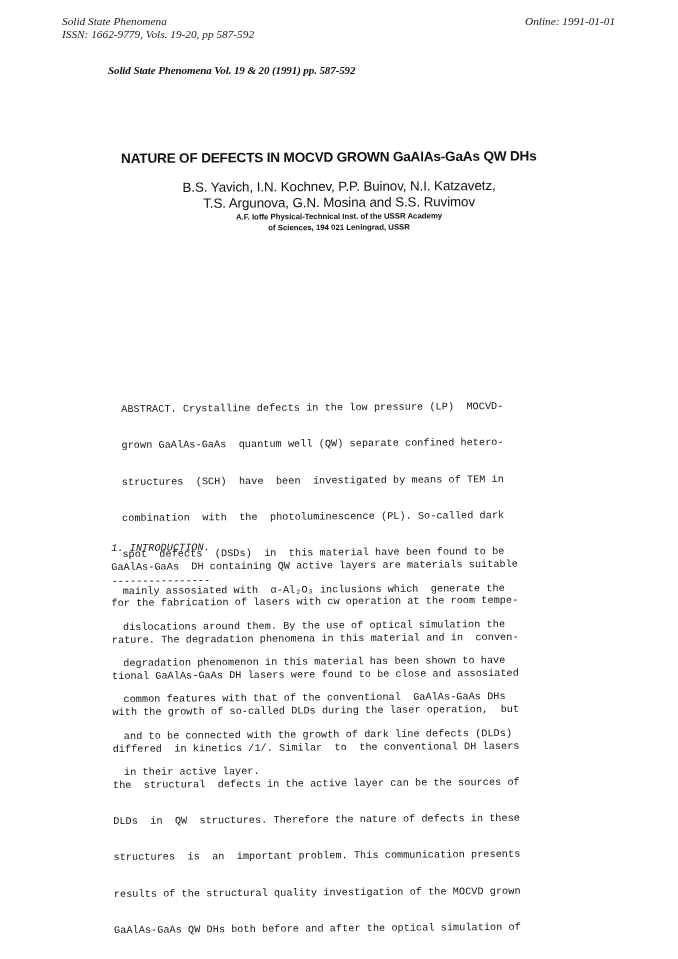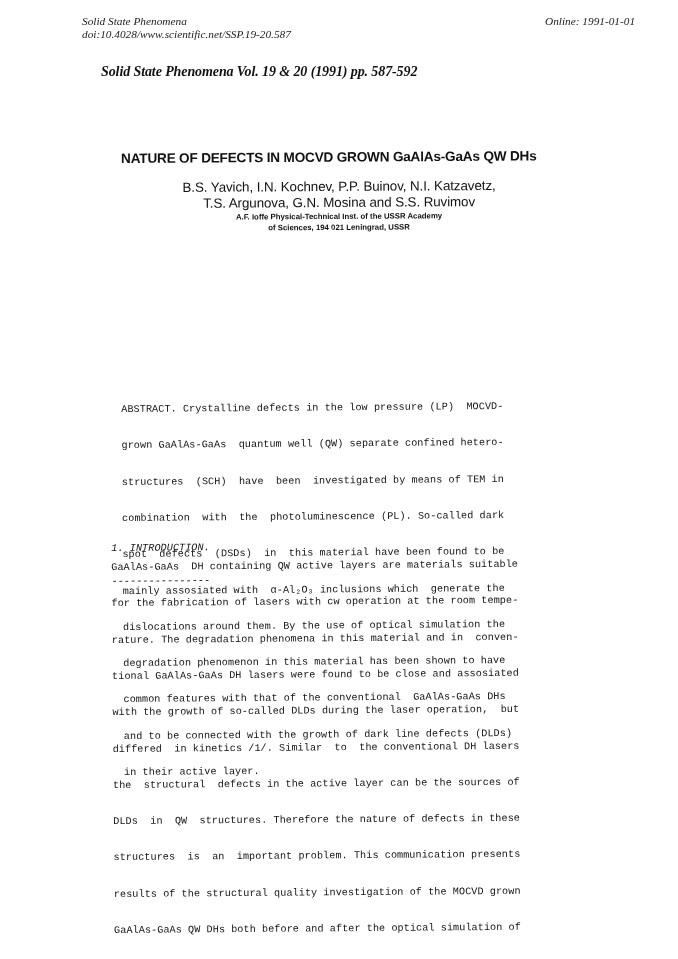--- a/index.html
+++ b/index.html
@@ -1,39 +1,39 @@
 <!DOCTYPE html>
 <html><head>
   <meta charset="utf-8">
   <style>
     html, body { margin: 0; padding: 0; background: #ffffff; }
     body { width: 678px; height: 959px; position: relative; overflow: hidden; color: #111; }
     .abs { position: absolute; }
-    .meta { font-family: "Liberation Serif", serif; font-style: italic; font-size: 11.3px; line-height: 12.6px; color: #222; white-space: nowrap; margin-left: 20px; }
+    .meta { font-family: "Liberation Serif", serif; font-style: italic; font-size: 11.3px; line-height: 12.6px; color: #222; white-space: nowrap; }
     .meta-left { left: 62px; top: 15px; }
     .online { left: 525px; top: 15px; }
-    .journal-line { left: 101px; top: 64px; font-family: "Liberation Serif", serif; font-style: italic; font-weight: bold; font-size: 14px; white-space: nowrap; color: #111; letter-spacing: -0.1px; }
+    .journal-line { left: 108px; top: 64px; font-family: "Liberation Serif", serif; font-style: italic; font-weight: bold; font-size: 11px; white-space: nowrap; color: #111; letter-spacing: -0.1px; }
     .scan { transform-origin: 0 0; }
     .title { left: 121px; top: 151px; font-family: "Liberation Sans", sans-serif; font-weight: bold; font-size: 13.6px; letter-spacing: -0.2px; white-space: nowrap; transform: rotate(-0.35deg); }
     .authors { left: 0; width: 678px; top: 181px; text-align: center; font-family: "Liberation Sans", sans-serif; font-size: 13.4px; line-height: 16px; letter-spacing: -0.1px; transform: rotate(-0.35deg); }
     .authors div { white-space: nowrap; }
     .affil { left: 0; width: 678px; top: 213px; text-align: center; font-family: "Liberation Sans", sans-serif; font-weight: bold; font-size: 7.8px; line-height: 11px; transform: rotate(-0.35deg); }
     .mono { font-family: "Liberation Mono", monospace; font-size: 10.2px; line-height: 12.1px; white-space: pre; color: #141414; letter-spacing: 0.05px; }
     .abstract { left: 121px; top: 380px; transform: rotate(-0.45deg); }
     .intro-head { left: 111px; top: 519px; transform: rotate(-0.45deg); font-style: italic; }
     .intro-underline { font-size: 10.2px; line-height: 6px; }
     .intro { left: 111px; top: 538px; transform: rotate(-0.45deg); }
     .line { display: block; }
   </style>
 </head>
 <body>
 
 <div class="abs meta meta-left">
   <div>Solid State Phenomena</div>
-  <div>doi:10.4028/www.scientific.net/SSP.19-20.587</div>
+  <div>ISSN: 1662-9779, Vols. 19-20, pp 587-592</div>
 </div>
 
 <div class="abs meta online">Online: 1991-01-01</div>
 
 <div class="abs journal-line">Solid State Phenomena Vol. 19 &amp; 20 (1991) pp. 587-592</div>
 
 <div class="abs title scan">NATURE OF DEFECTS IN MOCVD GROWN GaAlAs-GaAs QW DHs</div>
 
 <div class="abs authors scan">
   <div>B.S. Yavich, I.N. Kochnev, P.P. Buinov, N.I. Katzavetz,</div>

